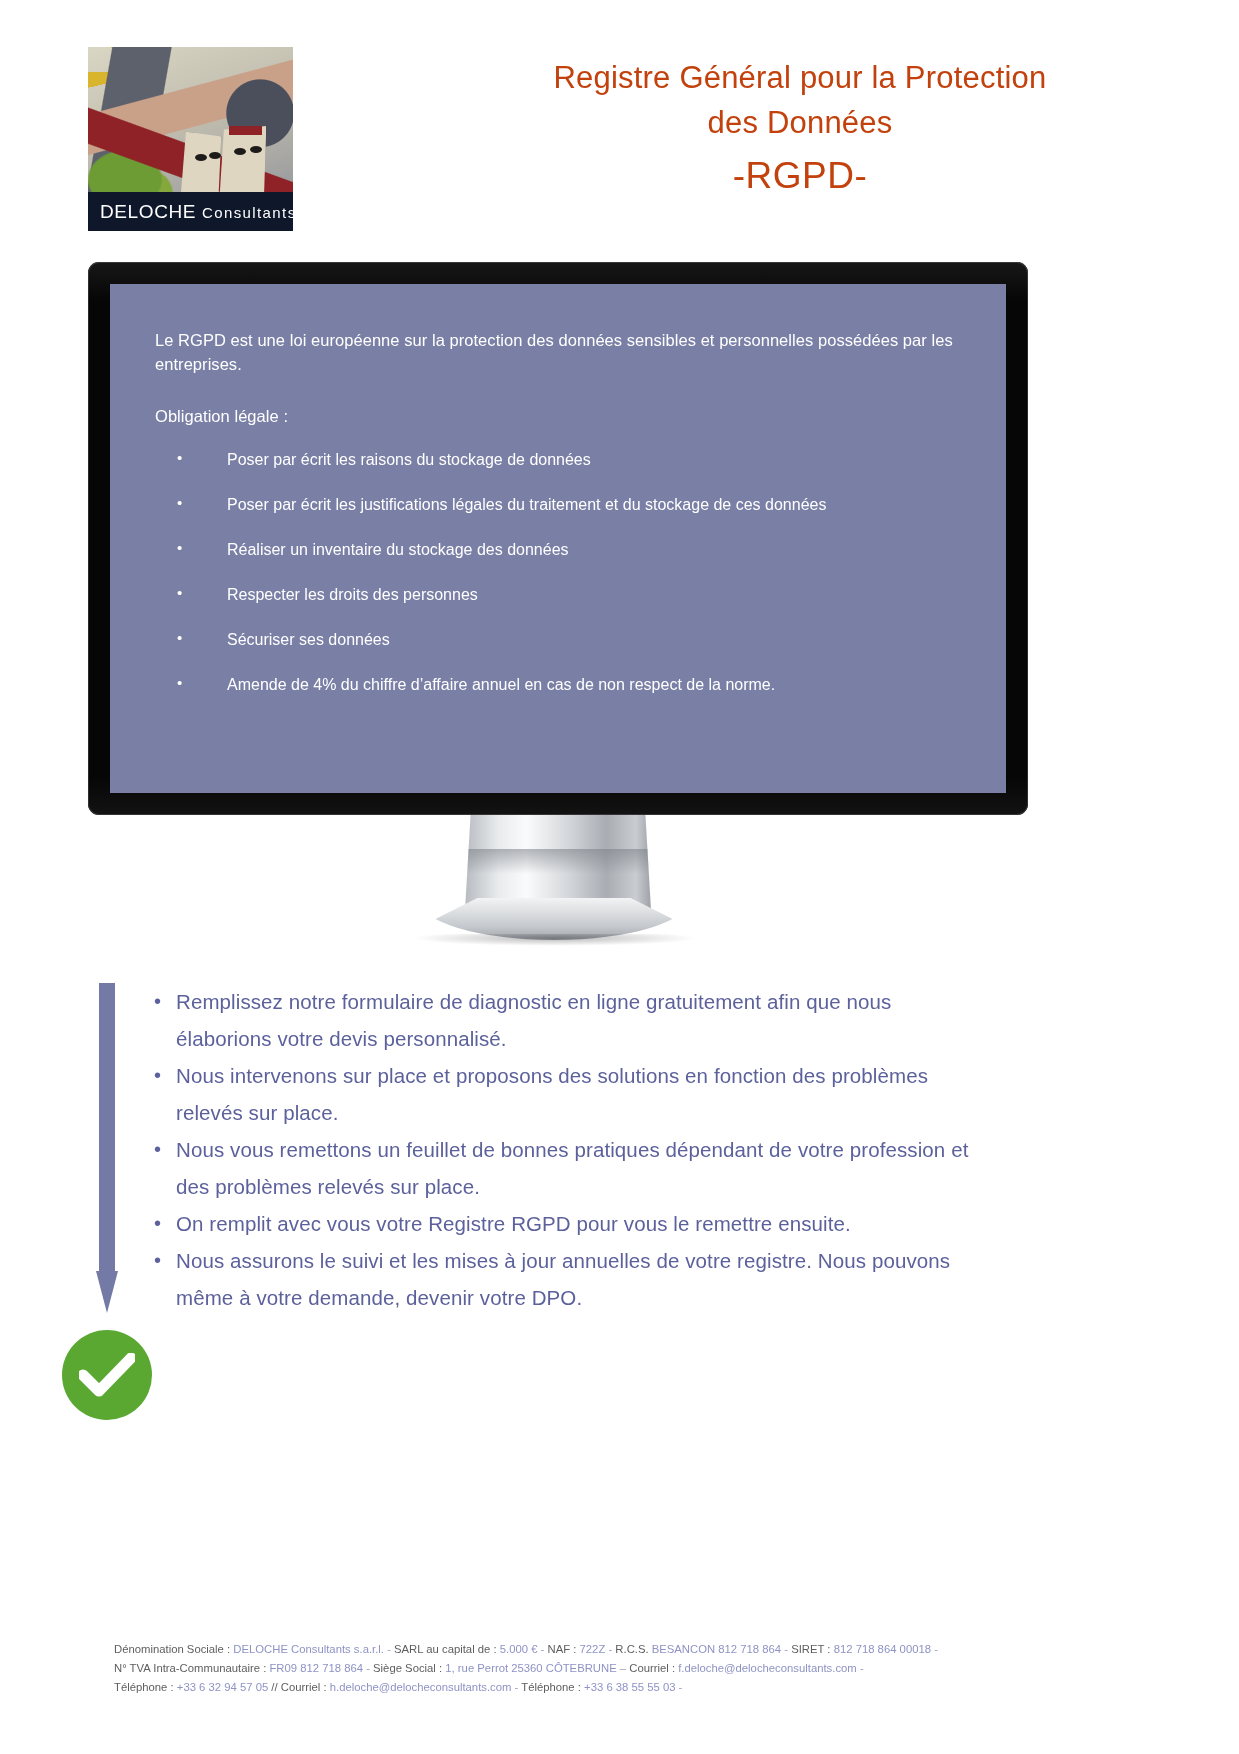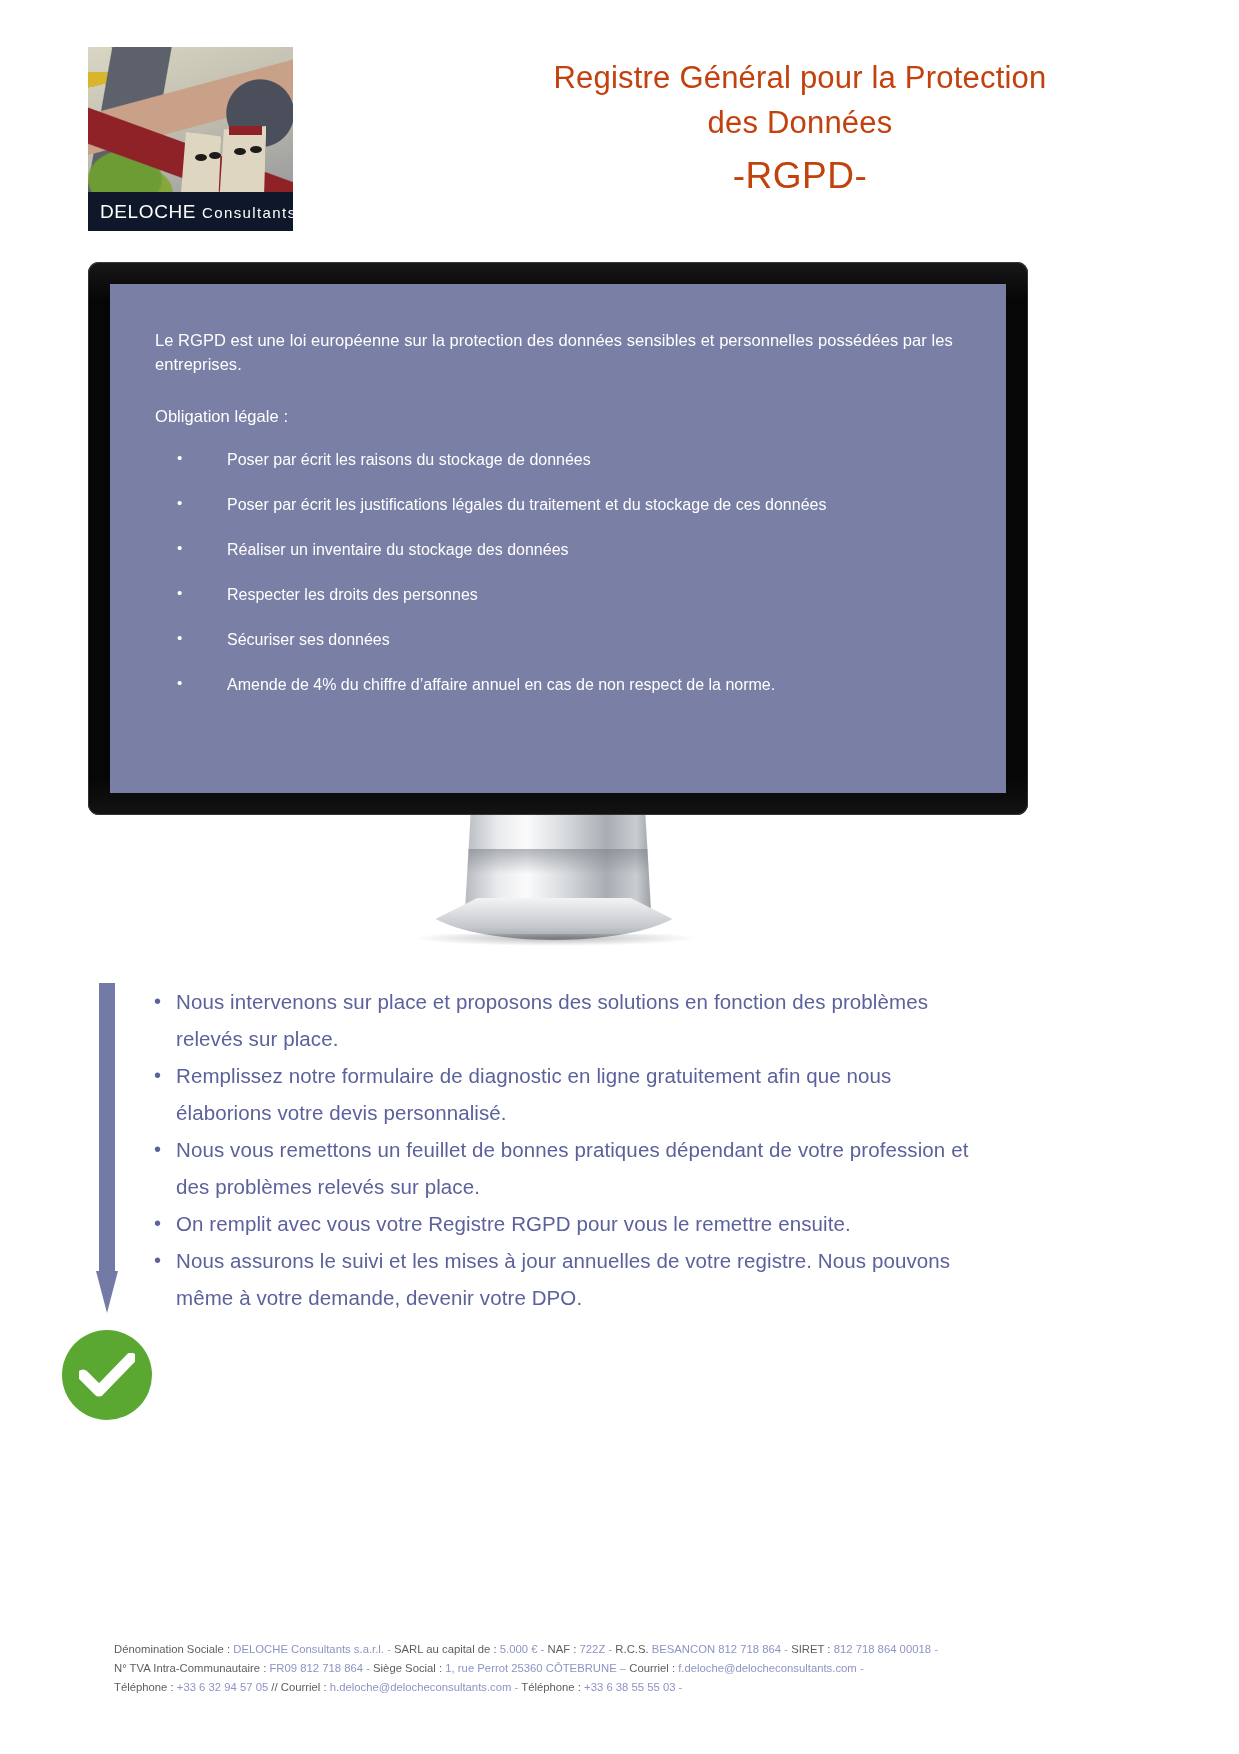--- a/index.html
+++ b/index.html
@@ -344,22 +344,22 @@
 <div class="stand-base"></div>
 <div class="stand-shadow"></div>
 
 <div class="arrow">
   <div class="arrow-shaft"></div>
   <div class="arrow-head"></div>
 </div>
 
 <div class="steps">
   <ul>
+    <li>Remplissez notre formulaire de diagnostic en ligne gratuitement afin que nous élaborions votre devis personnalisé.</li>
     <li>Nous intervenons sur place et proposons des solutions en fonction des problèmes relevés sur place.</li>
-    <li>Remplissez notre formulaire de diagnostic en ligne gratuitement afin que nous élaborions votre devis personnalisé.</li>
     <li>Nous vous remettons un feuillet de bonnes pratiques dépendant de votre profession et des problèmes relevés sur place.</li>
     <li>On remplit avec vous votre Registre RGPD pour vous le remettre ensuite.</li>
     <li>Nous assurons le suivi et les mises à jour annuelles de votre registre. Nous pouvons même à votre demande, devenir votre DPO.</li>
   </ul>
 </div>
 
 <div class="check-badge">
   <svg width="56" height="44" viewBox="0 0 56 44" aria-hidden="true">
     <path d="M4 22 L20 38 L52 5" fill="none" stroke="#ffffff" stroke-width="11" stroke-linecap="round" stroke-linejoin="round"></path>
   </svg>

